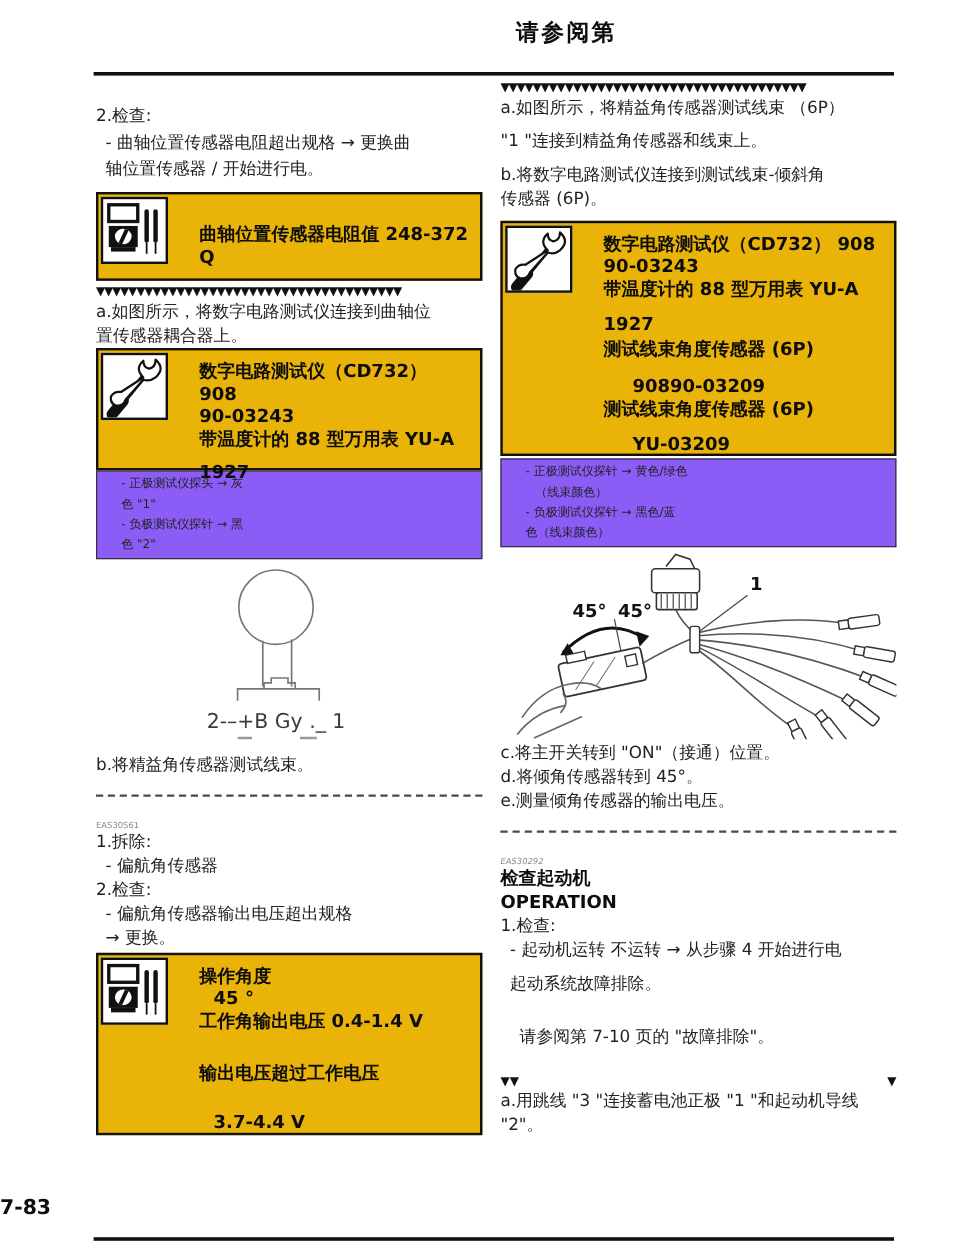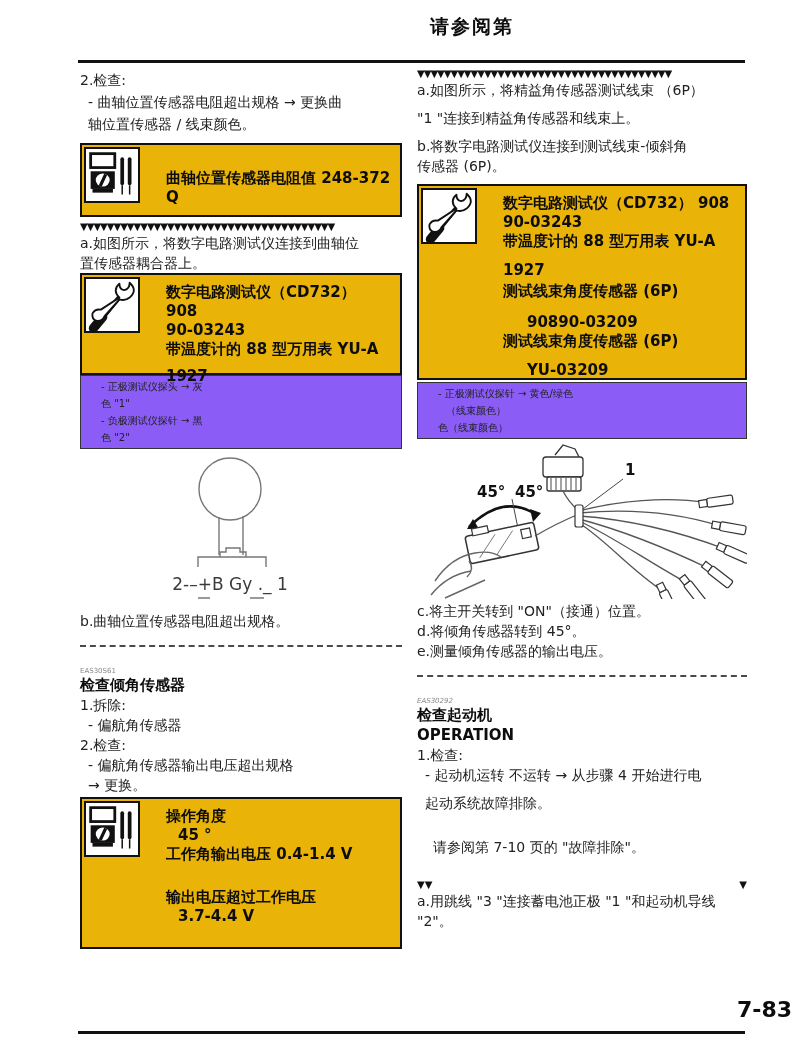--- a/index.html
+++ b/index.html
@@ -4,45 +4,45 @@
 <style>
   * { margin:0; padding:0; box-sizing:border-box; }
   html,body { width:804px; height:1040px; background:#ffffff;
     font-family:"DejaVu Sans","Liberation Sans",sans-serif; color:#1c1c1c; }
   .page { position:relative; width:804px; height:1040px; overflow:hidden; background:#fff; }
 
   .title { position:absolute; top:14px; left:140px; width:664px; text-align:center;
     font-size:19px; font-weight:bold; letter-spacing:2px; color:#0d0d0d; }
   .top-rule { position:absolute; top:60px; left:78px; width:667px; height:3px; background:#111; }
   .bottom-rule { position:absolute; top:1031px; left:78px; width:667px; height:3px; background:#111; }
-  .page-num { position:absolute; top:997px; left:0; width:792px; text-align:right;
-    font-size:22px; font-weight:bold; color:#0d0d0d; }
+  .page-num { position:absolute; top:997px; left:0; width:792px; text-align:left;
+    font-size:17px; font-weight:bold; color:#0d0d0d; }
 
   .col { position:absolute; }
-  .col-left { left:80px; top:69px; width:322px; }
+  .col-left { left:80px; top:86px; width:322px; }
   .col-right { left:417px; top:64px; width:330px; }
 
   .bl { font-size:14px; line-height:22px; color:#222; }
   .bl20 { font-size:14px; line-height:20px; color:#222; }
   .ind { padding-left:8px; }
 
   .tri-row { margin-top:4px; height:12px; overflow:hidden; white-space:nowrap;
     font-size:10px; line-height:11px; letter-spacing:-1px; color:#111; }
 
   .box { position:relative; border:2px solid #111; background:#eab308; width:100%; }
   .box-thin { border:1px solid #333; background:#8b5cf6; width:100%;
     padding:2px 20px; font-size:10px; line-height:17px; color:#222; }
   .icon-cell { position:absolute; top:2px; left:2px; width:56px; height:56px;
     border:2px solid #111; background:#fff; }
   .box-body { padding:8px 8px 8px 84px; font-weight:bold; font-size:15px;
     line-height:19px; color:#0d0d0d; }
   .spec-single { padding:24px 8px 8px 84px; font-weight:bold; font-size:15px; color:#0d0d0d; }
   .h74 { height:74px; } .h102 { height:102px; } .h196 { height:196px; } .h152 { height:152px; }
   .gt8 { margin-top:8px; } .gt10 { margin-top:10px; } .gt12 { margin-top:12px; }
-  .gt14 { margin-top:14px;font-style:italic; } .gt22 { } .gt24 { margin-top:24px; }
+  .gt14 { margin-top:14px;font-style:italic; } .gt22 { margin-top:22px; } .gt24 { margin-top:24px; }
   .gt2 { margin-top:2px; } .boxind { padding-left:24px; } .boxind2 { padding-left:12px; }
 
   .dash-sep { margin-top:14px; width:100%; border-top:2px dashed #4a4a4a; height:0; }
   .tiny-code { margin-top:20px; font-size:7px; line-height:8px; color:#8a8a8a; letter-spacing:0; }
   .sec-head { font-size:15px; font-weight:bold; line-height:20px; color:#0d0d0d; }
   .diagram { display:block; }
   .marker-ends { margin-top:22px; display:flex; justify-content:space-between;
     font-size:10px; line-height:12px; color:#111; }
   .ref-line { text-indent:16px; }
 </style>
@@ -51,21 +51,21 @@
 
 <div class="page">
 
   <div class="title">请参阅第</div>
   <div class="top-rule"></div>
 
   <section class="col col-left">
 
     <div class="bl">2.检查:</div>
     <div class="bl ind">- 曲轴位置传感器电阻超出规格 → 更换曲</div>
-    <div class="bl ind">轴位置传感器 / 线束颜色。</div>
+    <div class="bl ind">轴位置传感器 / 开始进行电。</div>
 
     <div class="box h74 gt8">
       <div class="icon-cell">
         <svg width="52" height="52" viewBox="0 0 56 56">
           <rect x="5" y="5" width="26" height="15" fill="#fff" stroke="#111" stroke-width="3"></rect>
           <rect x="5" y="24" width="26" height="19" fill="#111"></rect>
           <ellipse cx="18" cy="33.5" rx="7.5" ry="7" fill="#fff"></ellipse>
           <rect x="16.5" y="26.5" width="3.5" height="14" fill="#111" transform="rotate(25 18 33.5)"></rect>
           <rect x="7" y="43" width="22" height="4" fill="#111"></rect>
           <rect x="37" y="9" width="4" height="30" rx="2" fill="#111"></rect>
@@ -108,26 +108,25 @@
     <svg class="diagram gt2" width="322" height="150" viewBox="0 0 322 150">
       <circle cx="150" cy="38" r="31" fill="none" stroke="#777" stroke-width="1.4"></circle>
       <path d="M139 66 V104" stroke="#777" stroke-width="1.4" fill="none"></path>
       <path d="M163 65 V104" stroke="#777" stroke-width="1.4" fill="none"></path>
       <path d="M118 116 V106 H186 V116" fill="none" stroke="#777" stroke-width="1.4"></path>
       <path d="M140 106 V101 H146 V97 H160 V101 H166 V106" fill="none" stroke="#777" stroke-width="1.4"></path>
       <text x="150" y="139" text-anchor="middle" font-size="17" fill="#3a3a3a">2-–+B Gy ._ 1</text>
       <path d="M118 147 h12 M170 147 h14" stroke="#9a9a9a" stroke-width="2" fill="none"></path>
     </svg>
 
-    <div class="bl20 gt10">b.曲轴位置传感器电阻超出规格。</div>
+    <div class="bl20 gt10">b.将精益角传感器测试线束。</div>
 
     <div class="dash-sep"></div>
 
     <div class="tiny-code">EAS30S61</div>
-    <div class="sec-head">检查倾角传感器</div>
     <div class="bl20">1.拆除:</div>
     <div class="bl20 ind">- 偏航角传感器</div>
     <div class="bl20">2.检查:</div>
     <div class="bl20 ind">- 偏航角传感器输出电压超出规格</div>
     <div class="bl20 ind">→ 更换。</div>
 
     <div class="box h152 gt2">
       <div class="icon-cell">
         <svg width="52" height="52" viewBox="0 0 56 56">
           <rect x="5" y="5" width="26" height="15" fill="#fff" stroke="#111" stroke-width="3"></rect>
@@ -177,20 +176,21 @@
         <div class="gt2">测试线束角度传感器 (6P)</div>
         <div class="gt12 boxind">90890-03209</div>
         <div>测试线束角度传感器 (6P)</div>
         <div class="gt10 boxind">YU-03209</div>
       </div>
     </div>
 
     <div class="box-thin gt2">
       <div>- 正极测试仪探针 → 黄色/绿色</div>
       <div class="ind">（线束颜色）</div>
+      <div>- 负极测试仪探针 → 黑色/蓝</div>
       <div>色（线束颜色）</div>
     </div>
 
     <svg class="diagram gt2" width="330" height="158" viewBox="0 0 330 158">
 
       <text x="60" y="56" font-size="15" font-weight="bold" fill="#111">45°</text>
       <text x="98" y="56" font-size="15" font-weight="bold" fill="#111">45°</text>
       <path d="M52 86 Q86 52 120 74" fill="none" stroke="#111" stroke-width="2.5"></path>
       <path d="M56 78 L50 88 L62 88 Z" fill="#111"></path>
       <path d="M113 68 L124 72 L116 81 Z" fill="#111"></path>

